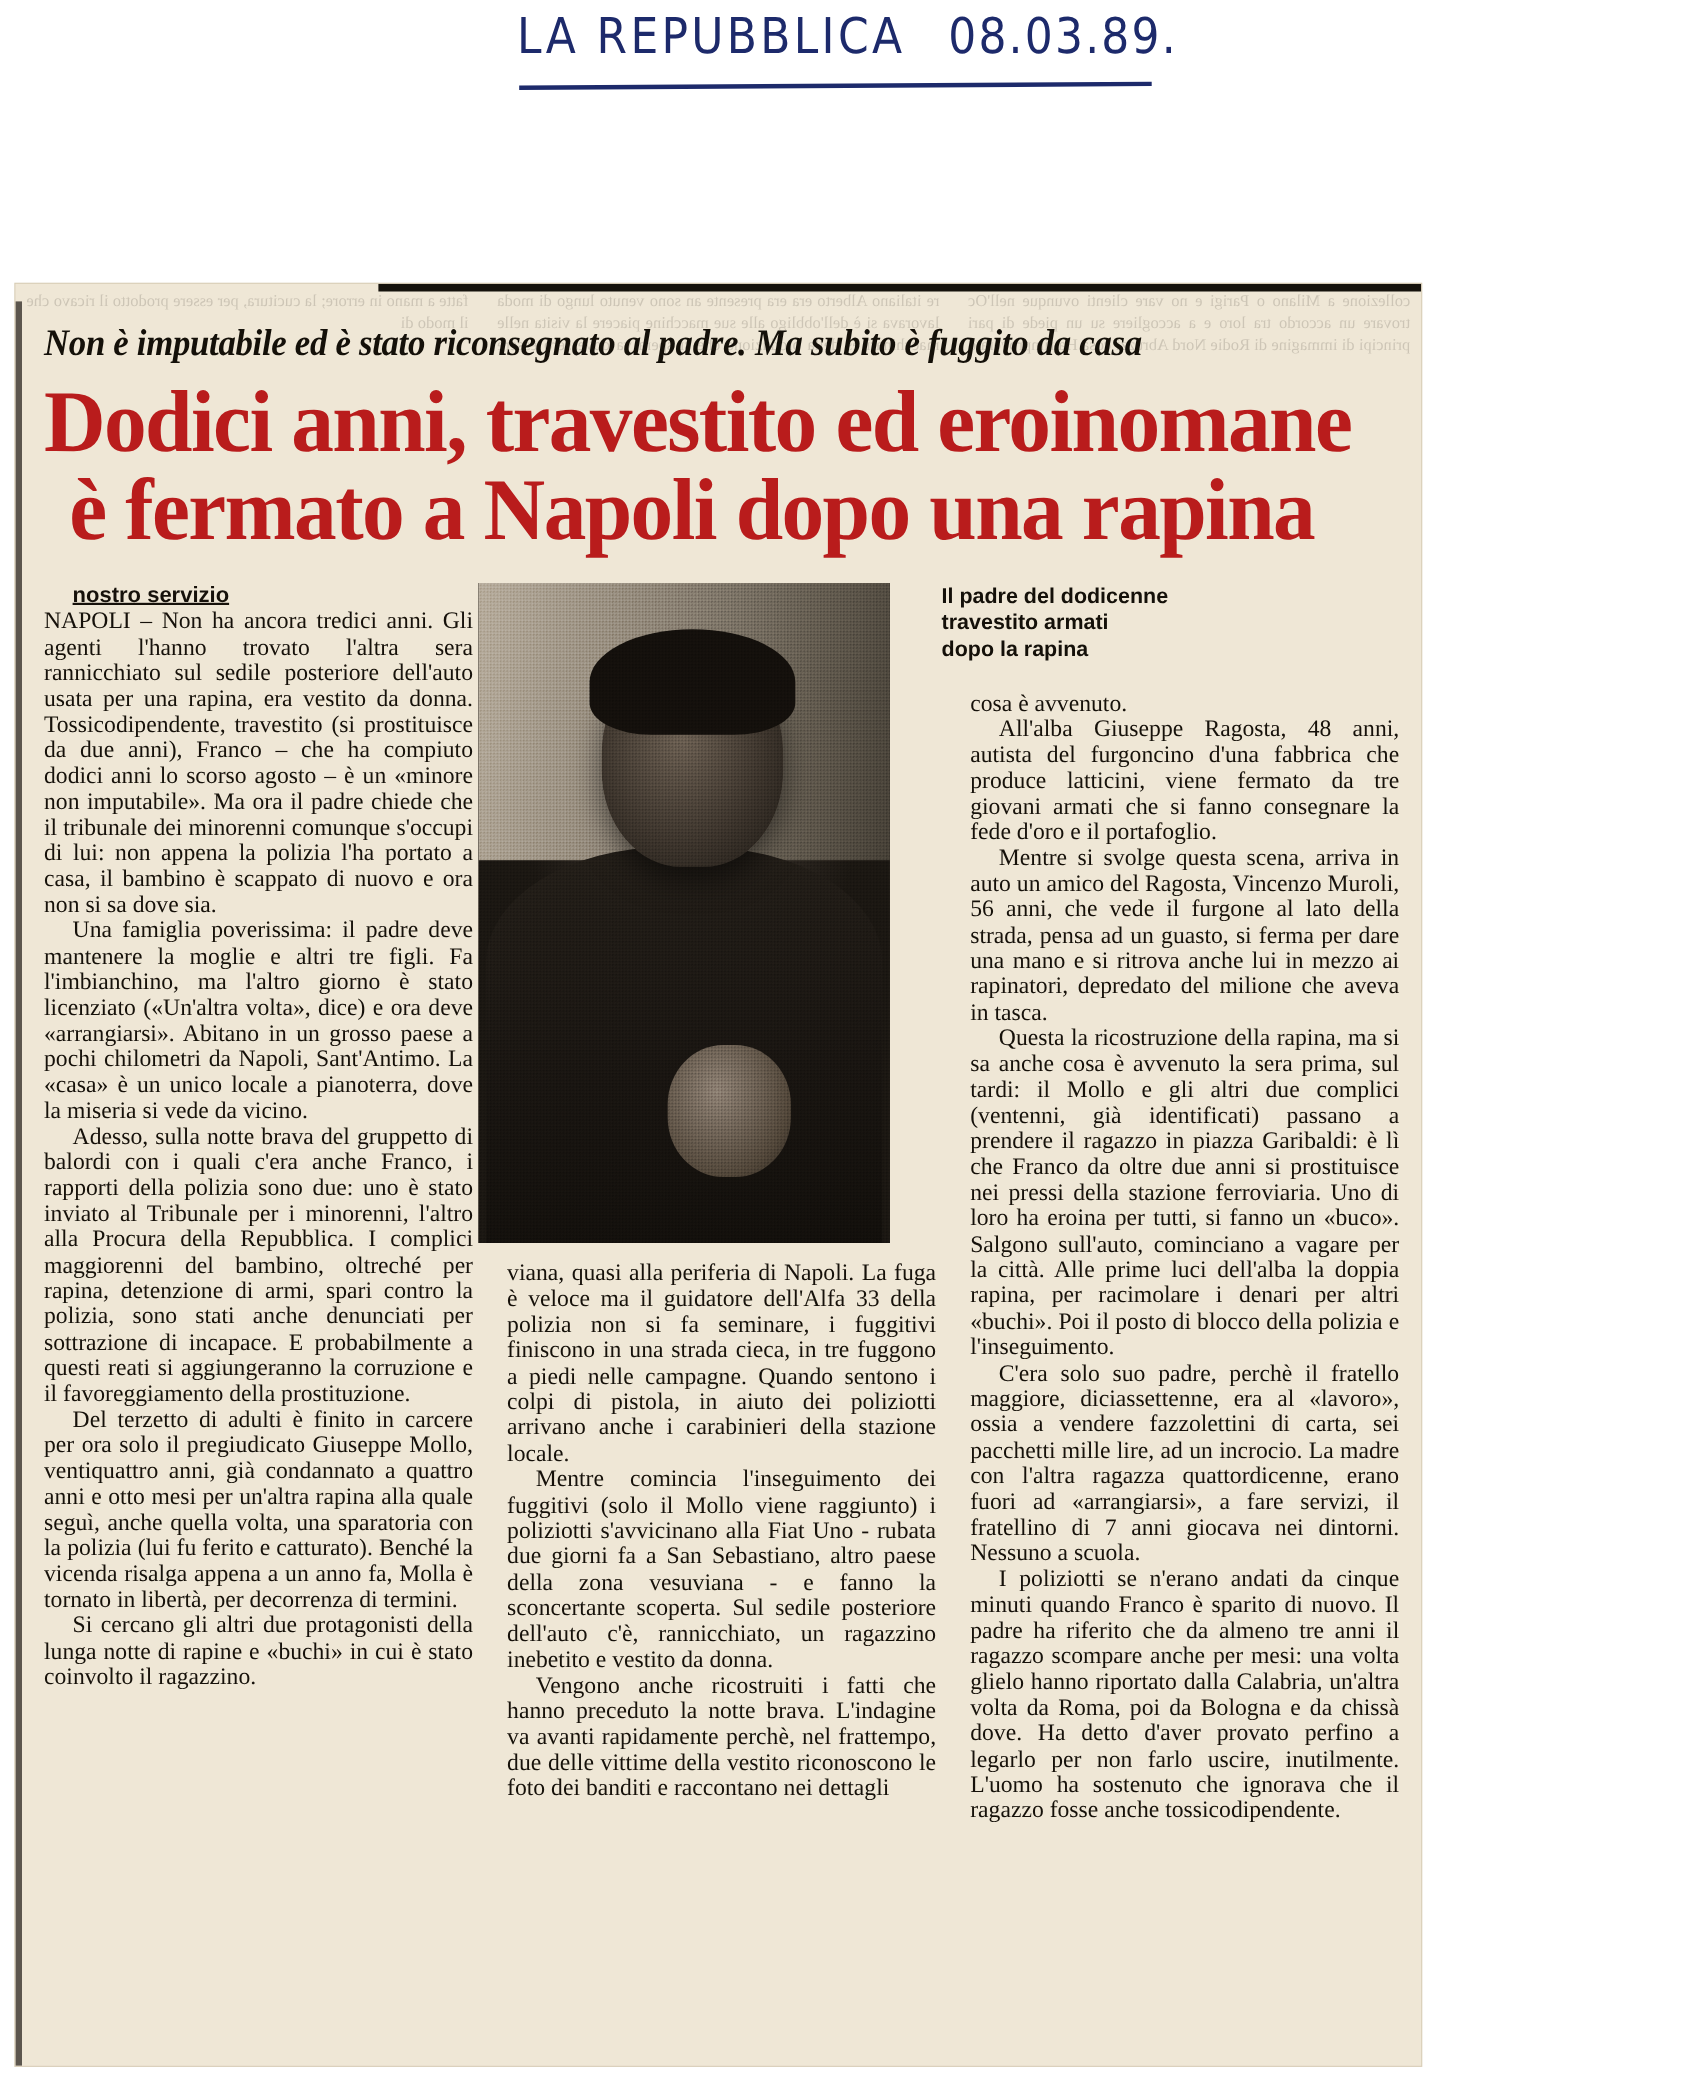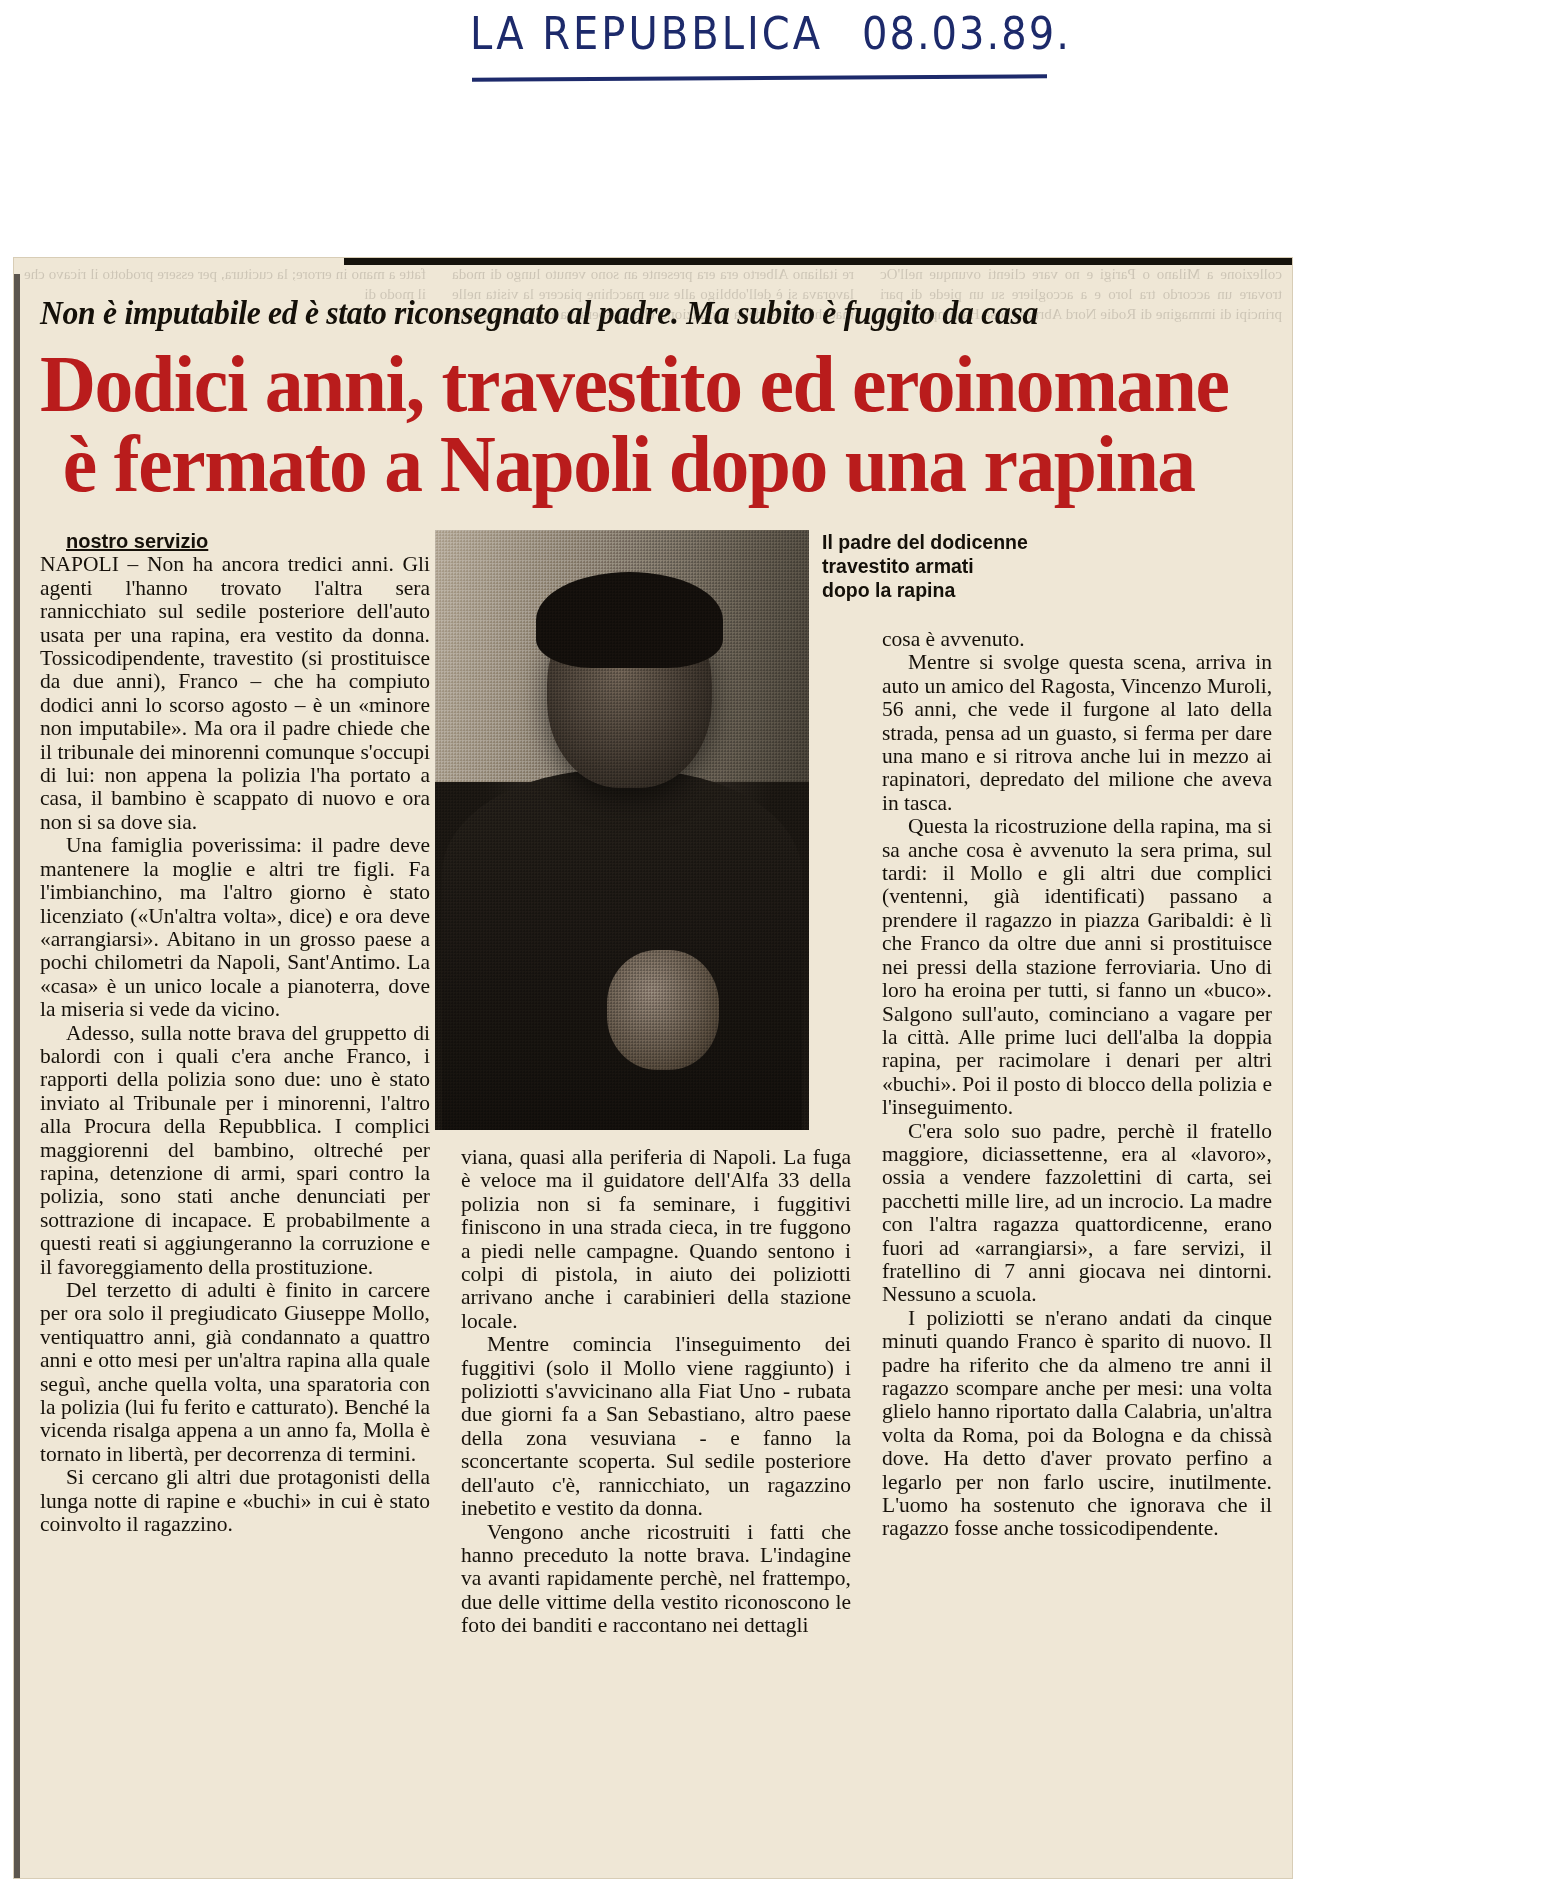--- a/index.html
+++ b/index.html
@@ -216,21 +216,21 @@
     background: linear-gradient(175deg,#241f19 0%, #191511 55%, #120f0b 100%);
   }
   .photo .phand {
     position:absolute; left:46%; top:70%; width:30%; height:20%;
     border-radius: 45%;
     background: radial-gradient(ellipse at 40% 35%, #8d8073 0%, #514639 70%, #2a241d 100%);
   }
 
   .caption {
     position: absolute;
-    left: 808px;
+    left: 842px;
     top: 272px;
     width: 300px;
     font-family: "Liberation Sans", sans-serif;
     font-weight: 700;
     font-size: 19.5px;
     line-height: 24px;
     color: #141009;
   }
   .caption span { display: block; }
 
@@ -287,20 +287,21 @@
     </div>
 
     <div class="col col2 lower">
       <p class="noind">viana, quasi alla periferia di Napoli. La fuga è veloce ma il guidatore dell'Alfa 33 della polizia non si fa seminare, i fuggitivi finiscono in una strada cieca, in tre fuggono a piedi nelle campagne. Quando sentono i colpi di pistola, in aiuto dei poliziotti arrivano anche i carabinieri della stazione locale.</p>
       <p>Mentre comincia l'inseguimento dei fuggitivi (solo il Mollo viene raggiunto) i poliziotti s'avvicinano alla Fiat Uno - rubata due giorni fa a San Sebastiano, altro paese della zona vesuviana - e fanno la sconcertante scoperta. Sul sedile posteriore dell'auto c'è, rannicchiato, un ragazzino inebetito e vestito da donna.</p>
       <p>Vengono anche ricostruiti i fatti che hanno preceduto la notte brava. L'indagine va avanti rapidamente perchè, nel frattempo, due delle vittime della vestito riconoscono le foto dei banditi e raccontano nei dettagli</p>
     </div>
 
     <div class="col col3 lower">
       <p class="noind">cosa è avvenuto.</p>
+      <p>All'alba Giuseppe Ragosta, 48 anni, autista del furgoncino d'una fabbrica che produce latticini, viene fermato da tre giovani armati che si fanno consegnare la fede d'oro e il portafoglio.</p>
       <p>Mentre si svolge questa scena, arriva in auto un amico del Ragosta, Vincenzo Muroli, 56 anni, che vede il furgone al lato della strada, pensa ad un guasto, si ferma per dare una mano e si ritrova anche lui in mezzo ai rapinatori, depredato del milione che aveva in tasca.</p>
       <p>Questa la ricostruzione della rapina, ma si sa anche cosa è avvenuto la sera prima, sul tardi: il Mollo e gli altri due complici (ventenni, già identificati) passano a prendere il ragazzo in piazza Garibaldi: è lì che Franco da oltre due anni si prostituisce nei pressi della stazione ferroviaria. Uno di loro ha eroina per tutti, si fanno un «buco». Salgono sull'auto, cominciano a vagare per la città. Alle prime luci dell'alba la doppia rapina, per racimolare i denari per altri «buchi». Poi il posto di blocco della polizia e l'inseguimento.</p>
       <p>C'era solo suo padre, perchè il fratello maggiore, diciassettenne, era al «lavoro», ossia a vendere fazzolettini di carta, sei pacchetti mille lire, ad un incrocio. La madre con l'altra ragazza quattordicenne, erano fuori ad «arrangiarsi», a fare servizi, il fratellino di 7 anni giocava nei dintorni. Nessuno a scuola.</p>
       <p>I poliziotti se n'erano andati da cinque minuti quando Franco è sparito di nuovo. Il padre ha riferito che da almeno tre anni il ragazzo scompare anche per mesi: una volta glielo hanno riportato dalla Calabria, un'altra volta da Roma, poi da Bologna e da chissà dove. Ha detto d'aver provato perfino a legarlo per non farlo uscire, inutilmente. L'uomo ha sostenuto che ignorava che il ragazzo fosse anche tossicodipendente.</p>
     </div>
 
   </div>
 </div>
 
 </body></html>

